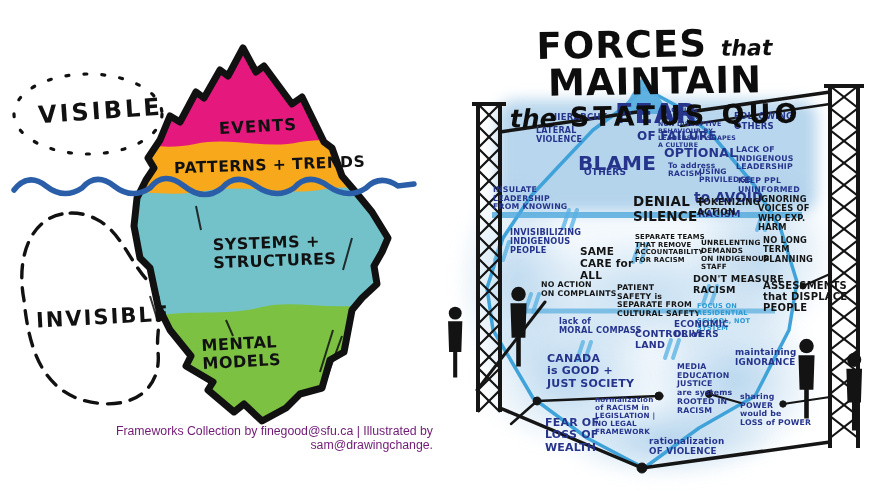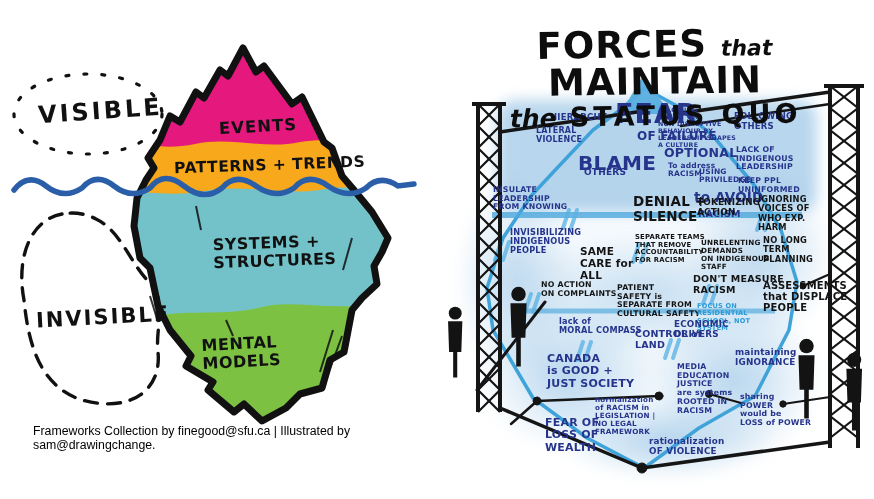--- a/index.html
+++ b/index.html
@@ -5,21 +5,21 @@
   html,body{margin:0;padding:0;background:#fff;}
   #stage{position:relative;width:874px;height:499px;background:#fff;overflow:hidden;
          font-family:"DejaVu Sans","Liberation Sans",sans-serif;}
   .panel{position:absolute;top:0;height:361px;}
   #left-panel{left:0;width:437px;}
   #right-panel{left:437px;width:437px;}
   svg{position:absolute;left:0;top:0;}
   
   .ll{position:absolute;color:#111;font-weight:700;white-space:pre-line;line-height:1.1;}
   .caption{position:absolute;left:33px;top:424px;width:400px;font:400 12.3px "Liberation Sans",sans-serif;
-           color:#000000;font-weight:400;letter-spacing:0;}
+           color:#701a75;font-weight:400;letter-spacing:0;text-align:right;}
   
   .rl{position:absolute;color:#26348C;font-weight:700;white-space:pre-line;line-height:1.12;letter-spacing:.2px;}
   .blk{color:#141414;}
   .blu{color:#2D9BD6;}
   .wash{position:absolute;border-radius:50%;filter:blur(7px);}
   .title{position:absolute;left:8px;top:26px;width:420px;text-align:center;color:#0d0d0d;transform:rotate(-1deg);z-index:5;}
   .t1{font-size:37px;font-weight:900;letter-spacing:1px;line-height:1;}
   .t1 .that{font-size:22px;font-weight:600;font-style:italic;letter-spacing:0;}
   .t2{font-size:27px;font-weight:700;letter-spacing:4px;margin-top:2px;line-height:1;}
   .t2 .the{font-size:25px;font-style:italic;font-weight:700;letter-spacing:0;}

